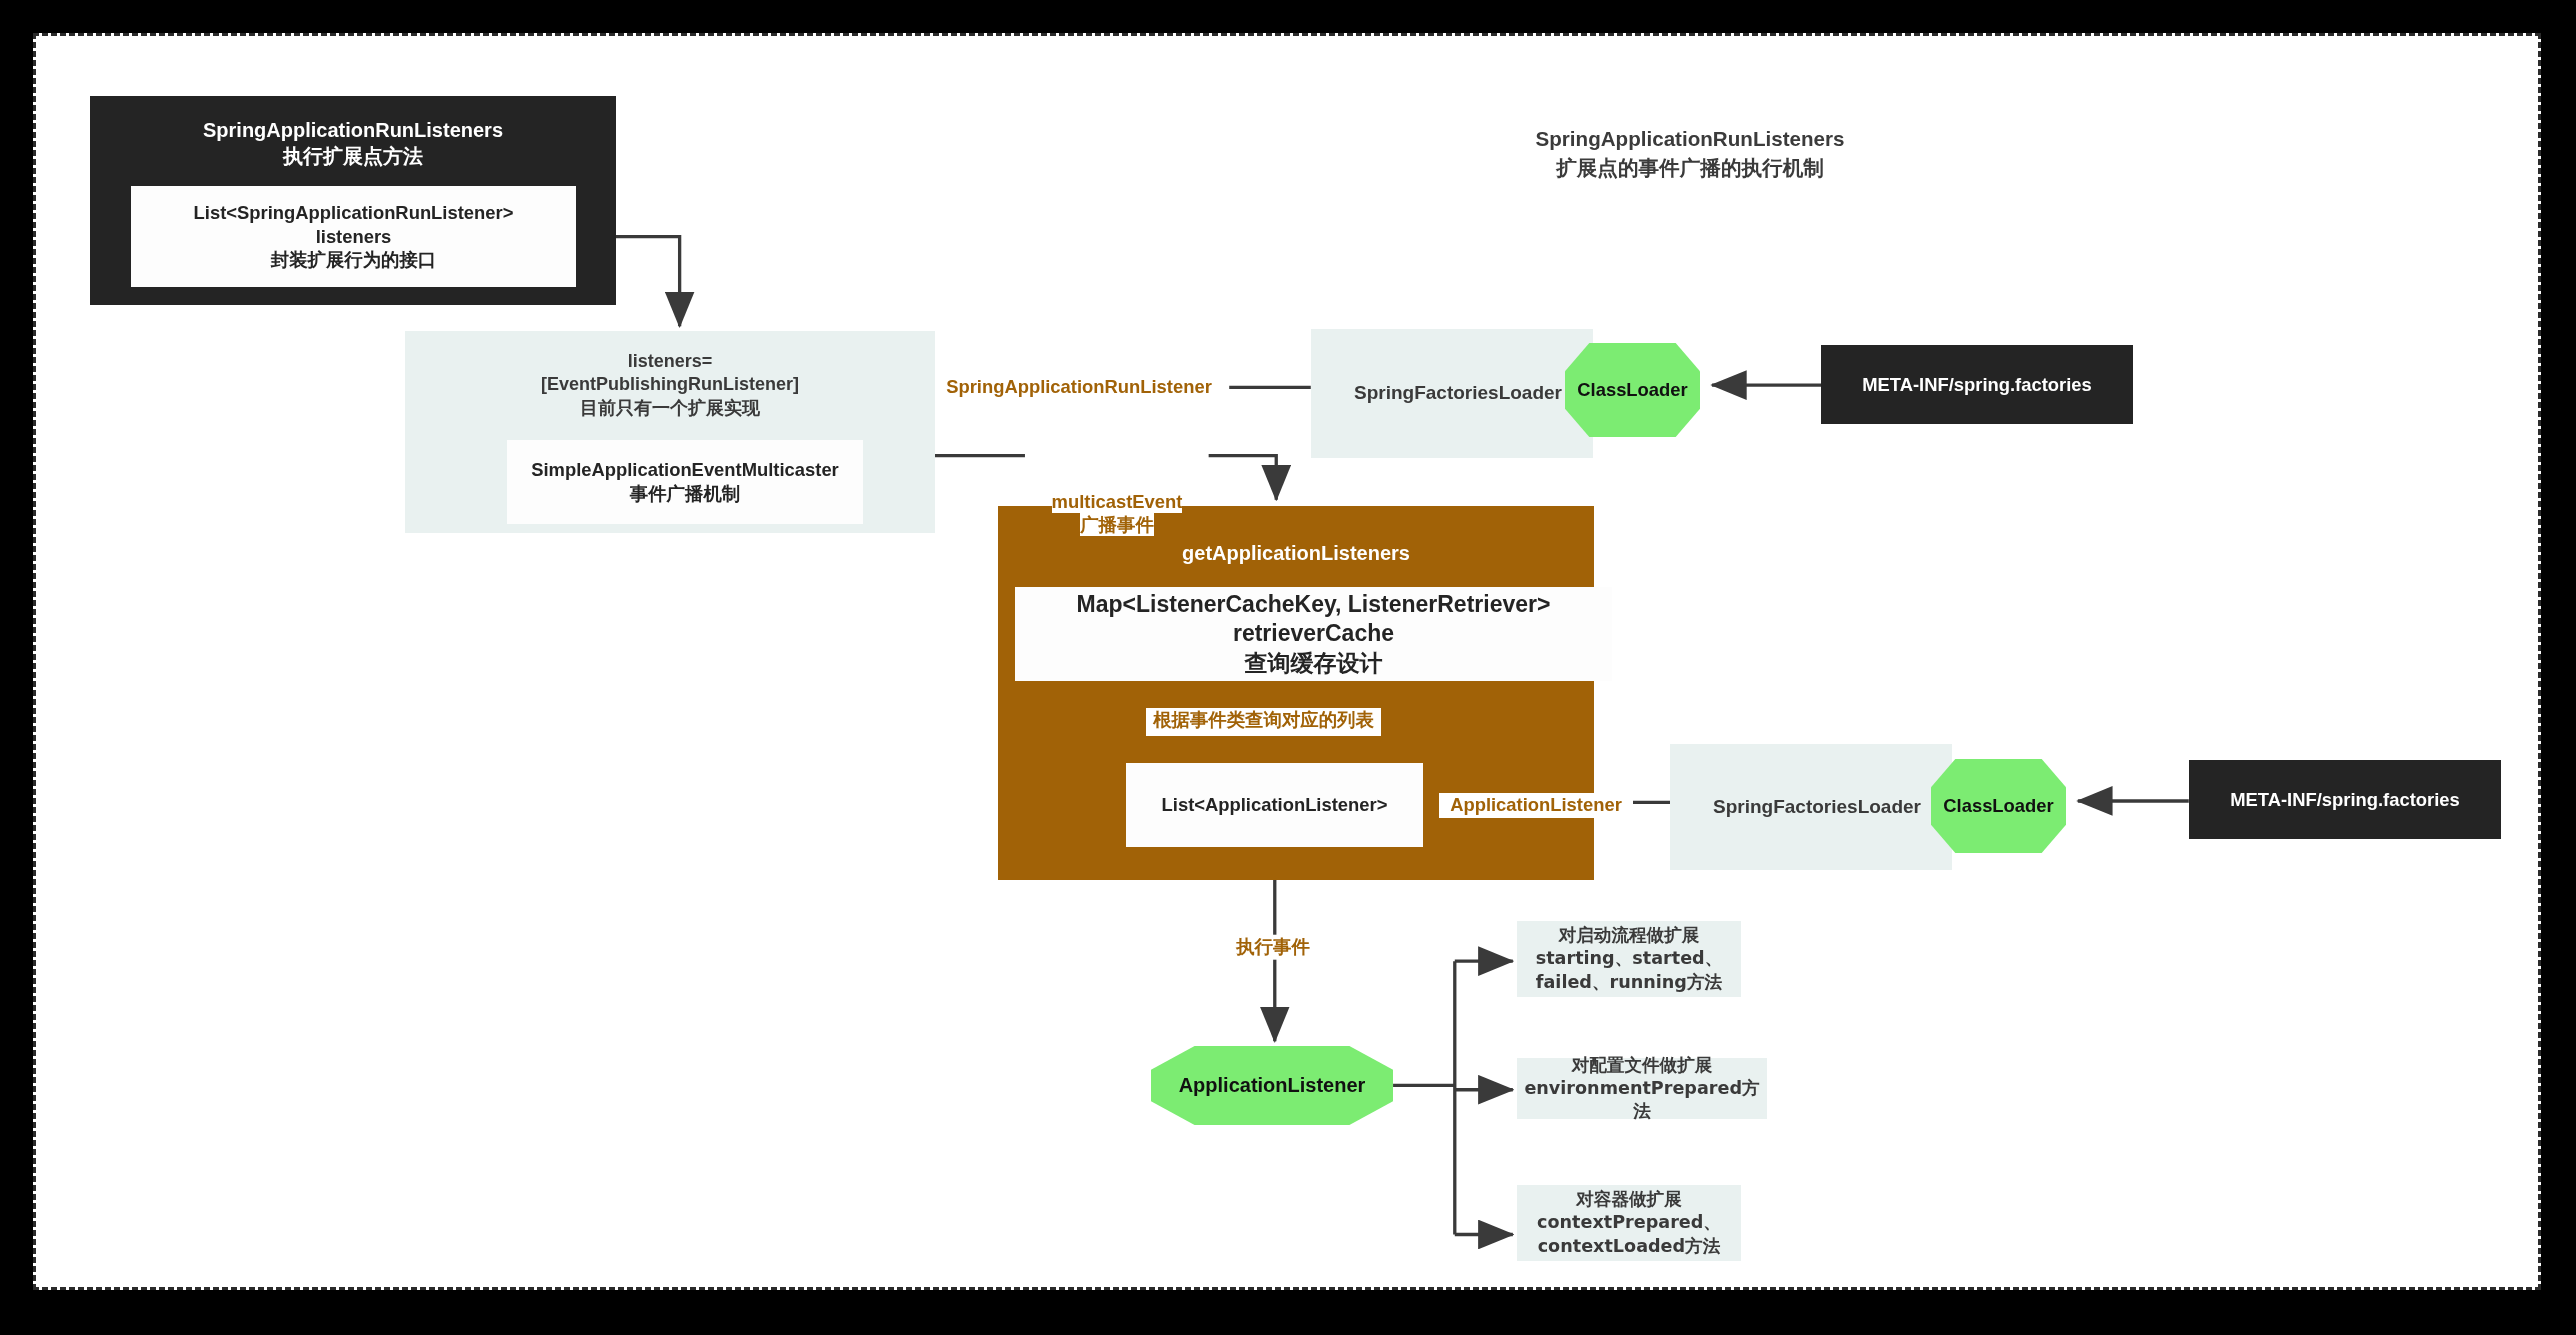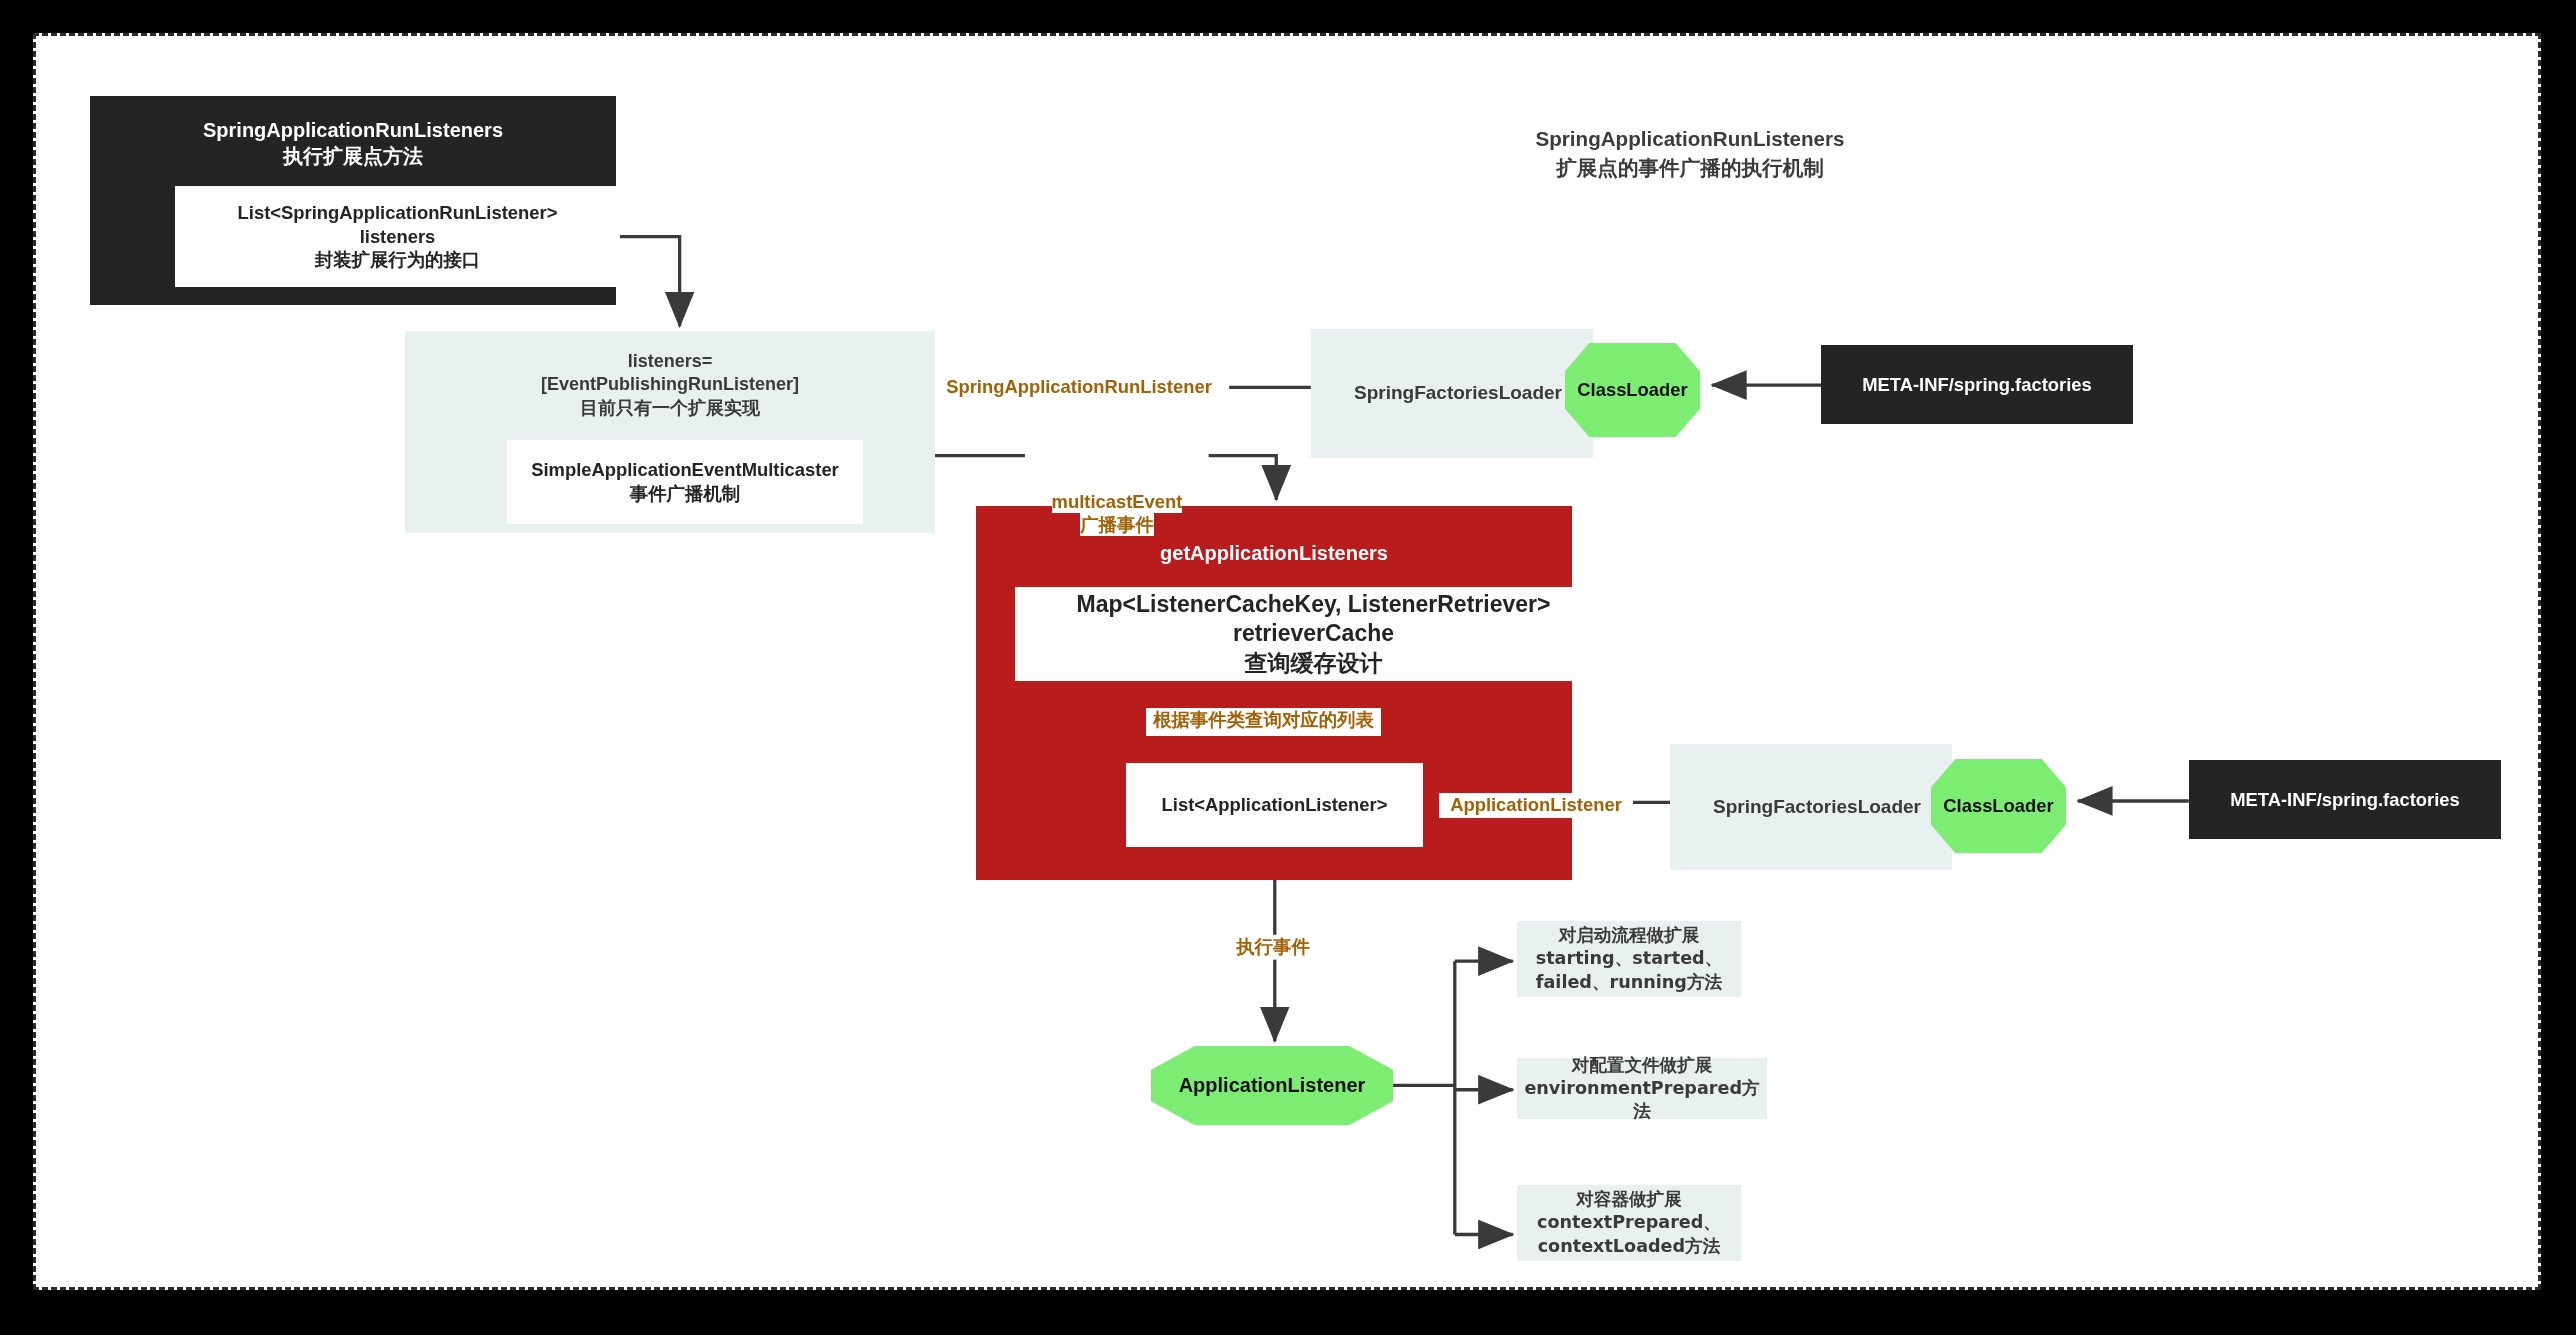--- a/index.html
+++ b/index.html
@@ -53,22 +53,23 @@
   .white-box {
     background: #fdfdfd;
     color: #242424;
     font-weight: bold;
   }
   .light-panel {
     background: #e9f1f0;
     color: #3a3a3a;
   }
   .blue-box {
-    background: #b91c1c;
+    background: #a16207;
     color: #ffffff;
+    margin-left: 22px;
   }
   .octagon {
     background: #7cec72;
     color: #111111;
     font-weight: bold;
     clip-path: polygon(18% 0%, 82% 0%, 100% 30%, 100% 70%, 82% 100%, 18% 100%, 0% 70%, 0% 30%);
   }
   .stack {
     display: flex;
     flex-direction: column;
@@ -106,21 +107,20 @@
     flex-direction: column;
     justify-content: flex-start;
     padding-top: 20.6px;
     font-size: 20px;
   }
   #box-runlisteners .hdr { line-height: 1.3; }
   #box-listeners-field {
     left: 131px; top: 186px;
     width: 445px; height: 101px;
     font-size: 18.4px;
-    margin-left: 44px;
   }
 
   #panel-left {
     left: 405px; top: 331px;
     width: 530px; height: 202px;
   }
   #lbl-listeners-eq {
     position: absolute;
     left: 405px; top: 350px;
     width: 530px;

